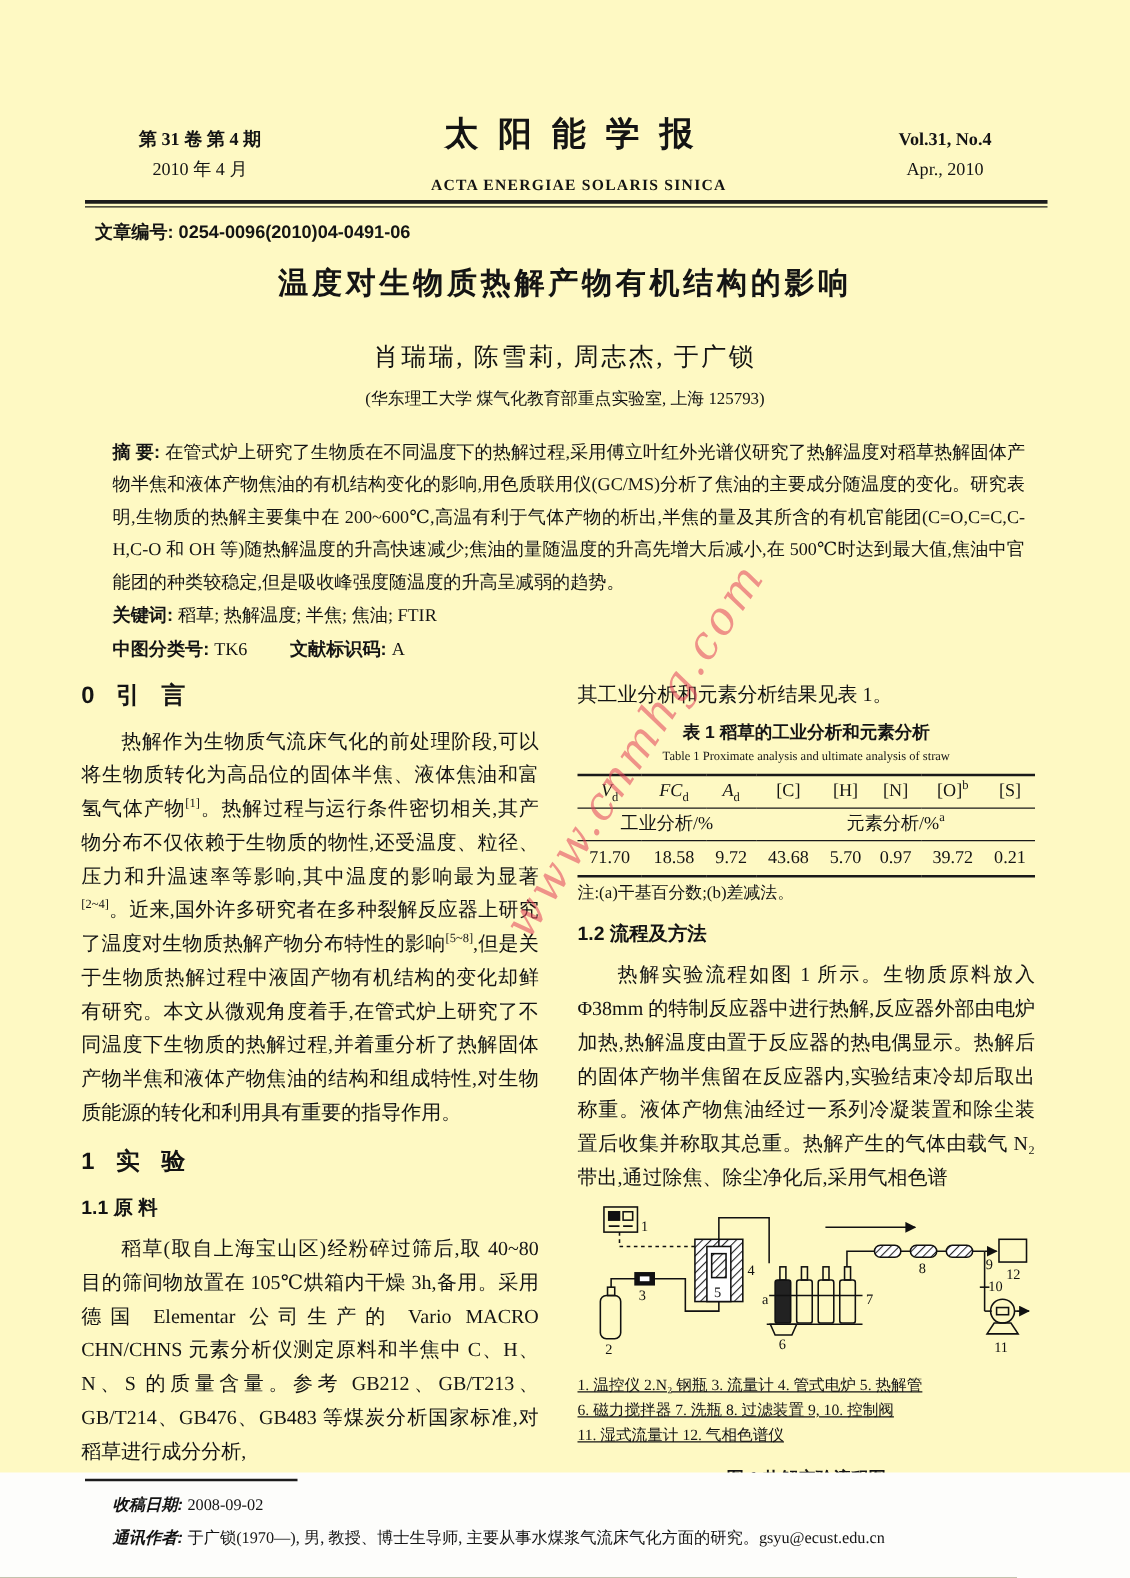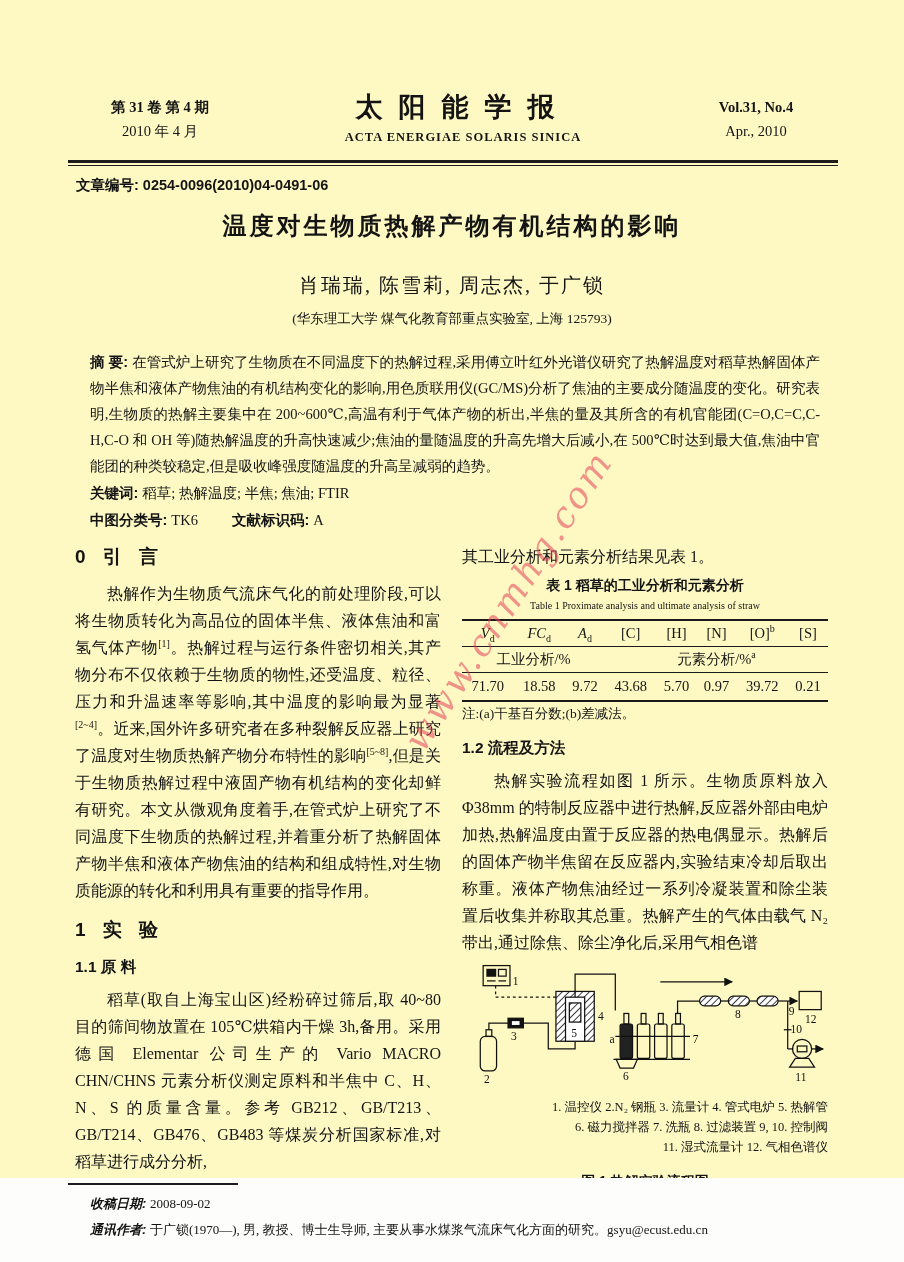--- a/index.html
+++ b/index.html
@@ -9,21 +9,21 @@
     font-family:"Liberation Serif","DejaVu Serif",serif;
   }
   .sans{font-family:"Liberation Sans","DejaVu Sans",sans-serif;}
 
   
   .jheader{position:absolute;left:75px;top:92px;width:756px;display:flex;justify-content:space-between;align-items:center;}
   .jh-left{width:170px;text-align:center;font-size:14.5px;line-height:24px;font-weight:bold;}
   .jh-left .cn-date{font-weight:normal;}
   .jh-center{flex:1;text-align:center;}
   .jh-center .jtitle{font-size:27px;font-weight:bold;letter-spacing:16px;line-height:30px;}
-  .jh-center .jtitle-en{font-size:12.5px;font-weight:bold;letter-spacing:1px;margin-top:8px;}
+  .jh-center .jtitle-en{font-size:12.5px;font-weight:bold;letter-spacing:1px;margin-top:19px;}
   .jh-right{width:150px;text-align:center;font-size:14.5px;line-height:24px;font-weight:bold;}
   .jh-right .en-date{font-weight:normal;}
   .header-rule{position:absolute;left:68px;top:160px;width:770px;height:2px;border-top:3px solid #1c1c1c;border-bottom:1px solid #1c1c1c;}
   .article-id{position:absolute;left:76px;top:176px;font-size:14.5px;font-weight:bold;}
   .article-id .val{font-family:"Liberation Sans","DejaVu Sans",sans-serif;}
 
   
   .paper-title{position:absolute;left:0;top:210px;width:904px;text-align:center;font-size:24px;font-weight:bold;letter-spacing:3px;font-family:"Liberation Sans","DejaVu Sans",sans-serif;}
   .authors{position:absolute;left:0;top:272px;width:904px;text-align:center;font-size:20px;letter-spacing:2px;}
   .affiliation{position:absolute;left:0;top:310px;width:904px;text-align:center;font-size:13.5px;}
@@ -31,40 +31,40 @@
   
   .abstract{position:absolute;left:90px;top:349px;width:730px;font-size:14.5px;line-height:26px;text-align:justify;}
   .abstract .lbl{font-weight:bold;font-family:"Liberation Sans","DejaVu Sans",sans-serif;}
   .kw-line,.clc-line{margin-top:1px;}
   .clc-line .gap{display:inline-block;width:34px;}
   sup{font-size:10px;vertical-align:super;line-height:0;}
   sub{font-size:10px;vertical-align:sub;line-height:0;}
 
   
   .col{position:absolute;top:543px;width:366px;font-size:16px;line-height:27px;text-align:justify;}
-  .col-left{left:75px;}
+  .col-left{left:65px;}
   .col-right{left:462px;}
   .h-sec{font-size:19px;font-weight:bold;letter-spacing:6px;font-family:"Liberation Sans","DejaVu Sans",sans-serif;margin:0 0 10px 0;text-align:left;}
   .h-sec.mt{margin-top:12px;}
   .h-sub{font-size:15.5px;font-weight:bold;font-family:"Liberation Sans","DejaVu Sans",sans-serif;margin:8px 0 6px 0;text-align:left;}
   .para{text-indent:2em;margin:0;}
   .no-indent{text-indent:0;margin:0;}
 
   
   .tbl-cap-cn{font-size:14px;font-weight:bold;text-align:center;font-family:"Liberation Sans","DejaVu Sans",sans-serif;margin-top:4px;line-height:22px;}
   .tbl-cap-en{font-size:10px;text-align:center;line-height:19px;margin-bottom:4px;}
   table.t1{width:100%;border-collapse:collapse;border-top:2px solid #1a1a1a;border-bottom:2px solid #1a1a1a;}
   table.t1 th{font-weight:normal;font-size:14.5px;padding:2px 0 3px 0;border-bottom:1px solid #1a1a1a;text-align:center;line-height:20px;}
   table.t1 th.grp{font-size:14.5px;}
   table.t1 td{font-size:14.5px;text-align:center;padding:3px 0 4px 0;line-height:20px;}
   .tbl-note{font-size:13.5px;line-height:24px;text-align:left;text-indent:0;}
 
   
   .fig-wrap{margin-top:4px;text-align:center;}
-  .fig-legend{font-size:12.5px;line-height:18px;text-align:right;margin-top:2px;}
+  .fig-legend{font-size:12.5px;line-height:18px;text-align:left;margin-top:2px;text-decoration:underline;}
   .fig-cap-cn{font-size:14px;font-weight:bold;text-align:center;font-family:"Liberation Sans","DejaVu Sans",sans-serif;margin-top:14px;line-height:22px;}
   .fig-cap-en{font-size:13px;text-align:center;line-height:20px;margin-top:2px;}
   svg text{font-family:"Liberation Serif","DejaVu Serif",serif;font-size:12px;fill:#111;}
 
   
   .footnote{position:absolute;left:0;top:1178px;width:904px;height:84px;background:#fdfdfb;}
   .footnote .rule{position:absolute;left:68px;top:5px;width:170px;border-top:2px solid #1c1c1c;}
   .fn-line{position:absolute;left:90px;font-size:13px;line-height:20px;white-space:nowrap;}
   .fn-line .lbl{font-weight:bold;font-family:"Liberation Sans","DejaVu Sans",sans-serif;font-style:italic;}
   .fn-received{top:16px;}

